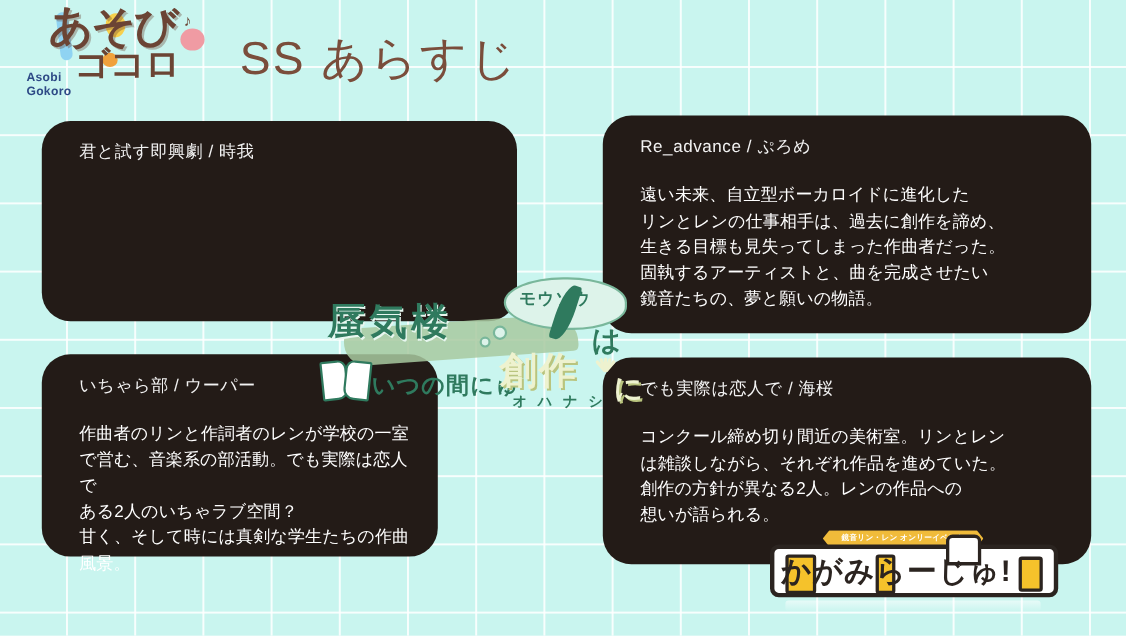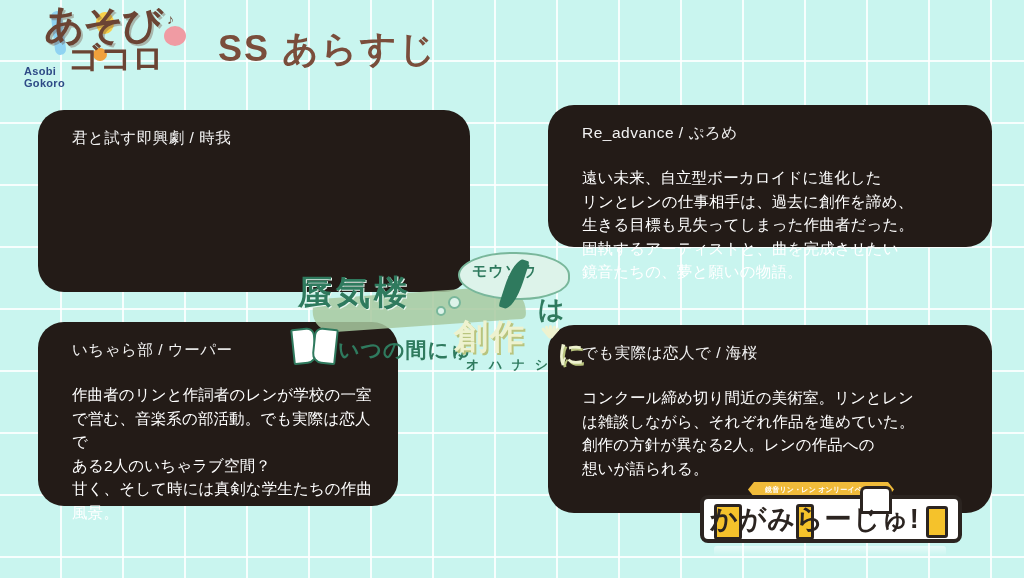--- a/index.html
+++ b/index.html
@@ -109,39 +109,39 @@
     left: 151px;
     top: 7px;
     font-size: 14px;
     color: #6b4434;
   }
 
   .page-title {
     position: absolute;
     left: 218px;
     top: 25px;
-    font-size: 36px;
-    font-weight: bold;
+    font-size: 42px;
+    font-weight: normal;
     color: #7a4d3b;
     letter-spacing: 2px;
     white-space: nowrap;
   }
 
   
   .card {
     position: absolute;
     background: #231b17;
     border-radius: 26px;
     box-sizing: border-box;
     padding: 18px 24px 16px 34px;
     color: #ffffff;
     z-index: 3;
   }
   .card-1 { left: 38px;  top: 110px; width: 432px; height: 182px; }
-  .card-2 { left: 548px; top: 105px; width: 444px; height: 142px; }
+  .card-2 { left: 548px; top: 105px; width: 444px; height: 198px; }
   .card-3 { left: 38px;  top: 322px; width: 360px; height: 184px; }
   .card-4 { left: 548px; top: 325px; width: 444px; height: 188px; }
 
   .card-title {
     font-size: 15.5px;
     color: #f2f2f2;
     letter-spacing: 0.5px;
     margin-bottom: 22px;
     white-space: nowrap;
   }

